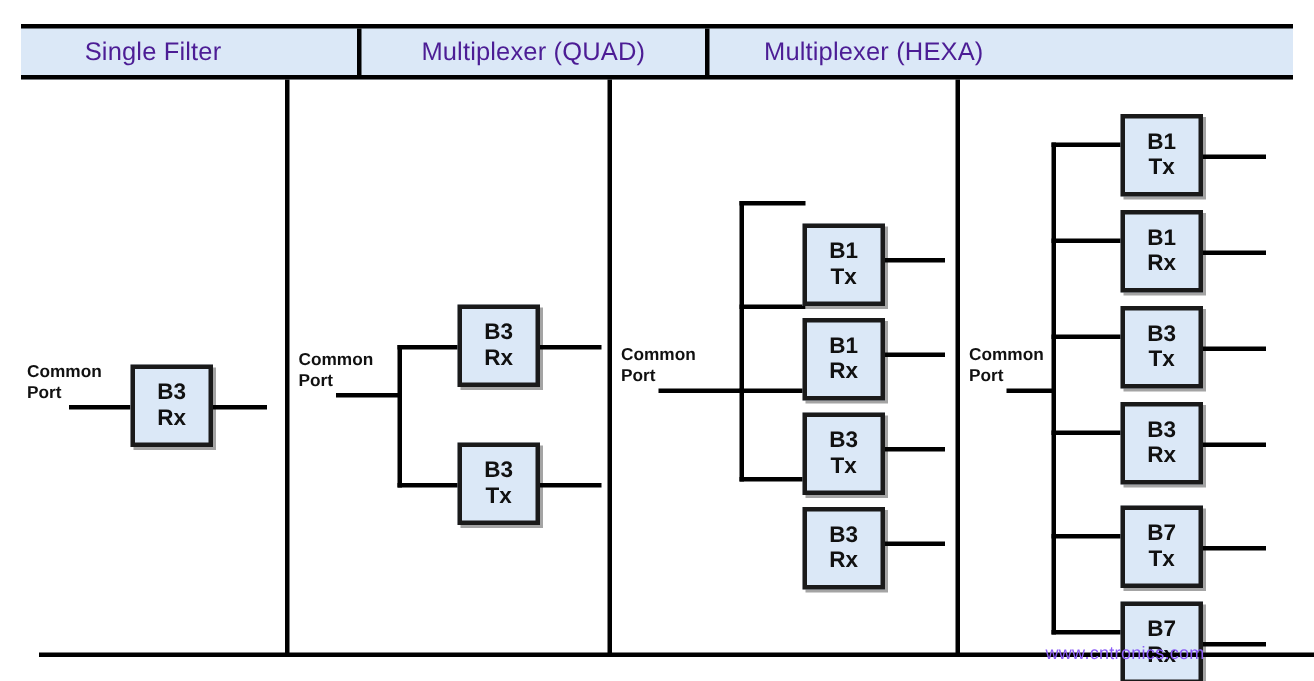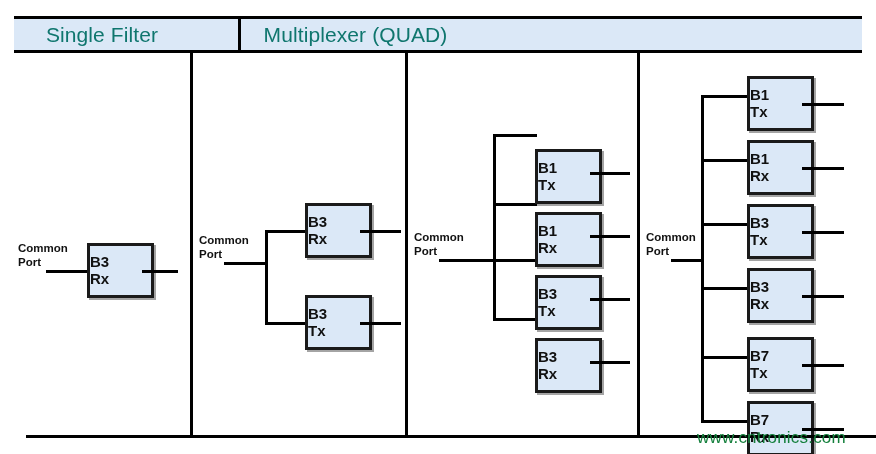--- a/index.html
+++ b/index.html
@@ -43,22 +43,22 @@
     border-bottom: 3px solid #000000;
     box-sizing: border-box;
     display: flex;
   }
   .header-cell {
     flex: 0 0 auto;
     height: 100%;
     display: flex;
     align-items: center;
     justify-content: center;
-    color: #0f766e;
-    font-size: 21px;
+    color: #4c1d95;
+    font-size: 17px;
     font-weight: 400;
     letter-spacing: .1px;
     box-sizing: border-box;
     white-space: nowrap;
   }
   .header-cell.c0 { width: 176px; }
   .header-cell.c1 { width: 215px; border-left: 3px solid #000000; }
   .header-cell.c2 { width: 232px; border-left: 3px solid #000000; margin-left: 48px; }
   .header-cell.c3 { width: 222px; border-left: 3px solid #000000; }
 
@@ -89,28 +89,29 @@
     top: 37px;
     height: 385px;
   }
   .col.col0 { left: 0;     width: 176px; }
   .col.col1 { left: 179px; width: 212px; }
   .col.col2 { left: 394px; width: 229px; }
   .col.col3 { left: 626px; width: 222px; }
 
   .filter-box {
     position: absolute;
-    width: 67px;
+    width: 55px;
     height: 55px;
     background: #dbe8f7;
     border: 3px solid #1a1a1a;
     box-sizing: border-box;
     box-shadow: 2px 2px 0 rgba(90,90,90,.55);
     display: flex;
     flex-direction: column;
+    align-items: center;
     justify-content: center;
     line-height: 1.12;
   }
   .filter-box .band,
   .filter-box .dir {
     color: #111111;
     font-size: 15px;
     font-weight: bold;
   }
 
@@ -128,40 +129,43 @@
     font-weight: bold;
     line-height: 1.18;
     white-space: nowrap;
   }
   .port-label .l2 { display: block; }
 
   .watermark {
     position: absolute;
     left: 697px;
     top: 428px;
-    color: #15803d;
-    font-size: 17px;
+    color: #8b5cf6;
+    font-size: 12px;
     font-weight: 400;
     letter-spacing: .2px;
     white-space: nowrap;
   }
 </style>
 </head>
 <body>
 
 <div id="figure">
 
   <div class="table-frame">
 
     <div class="header-row">
       <div class="header-cell c0">
         <span>Single Filter</span>
       </div>
       <div class="header-cell c2">
         <span>Multiplexer (QUAD)</span>
+      </div>
+      <div class="header-cell c3">
+        <span>Multiplexer (HEXA)</span>
       </div>
     </div>
 
     <div class="vsep v1"></div>
     <div class="vsep v2"></div>
     <div class="vsep v3"></div>
 
     <div class="col col0">
 
       <div class="port-label" style="left:4px; top:189px;">

